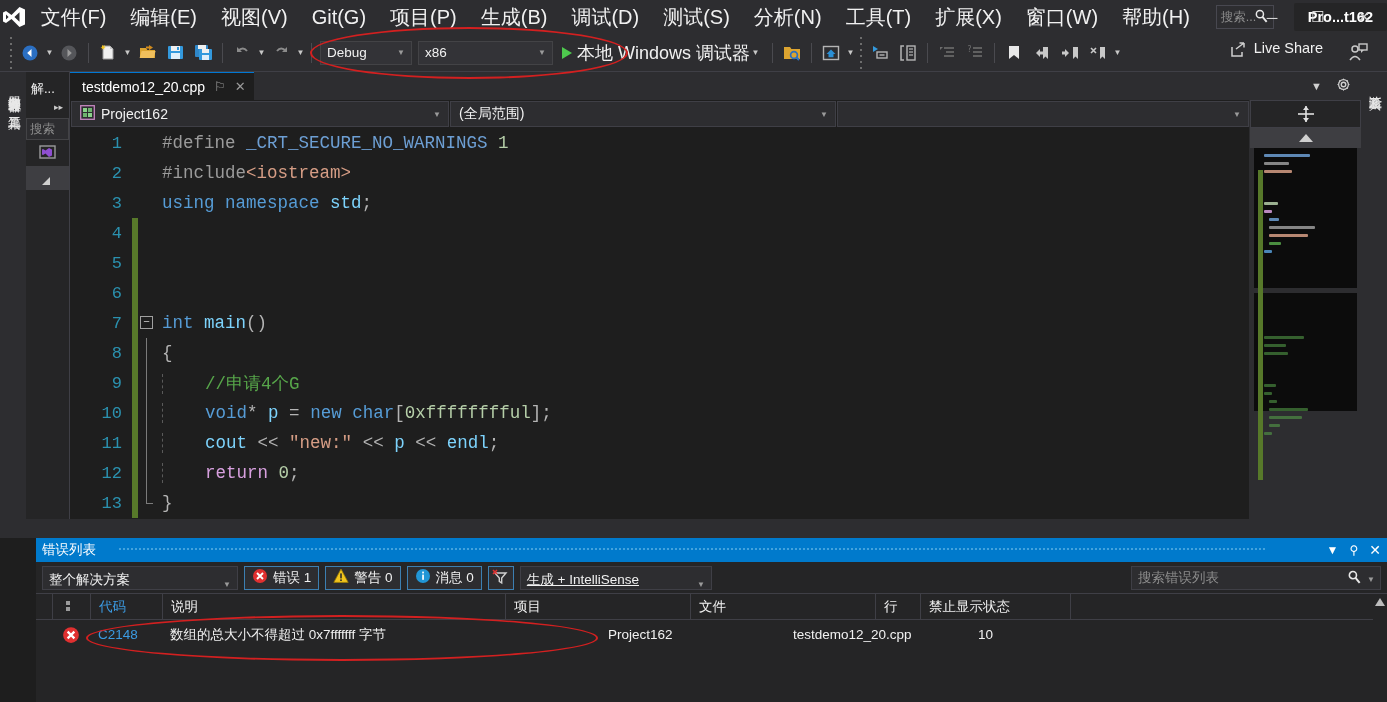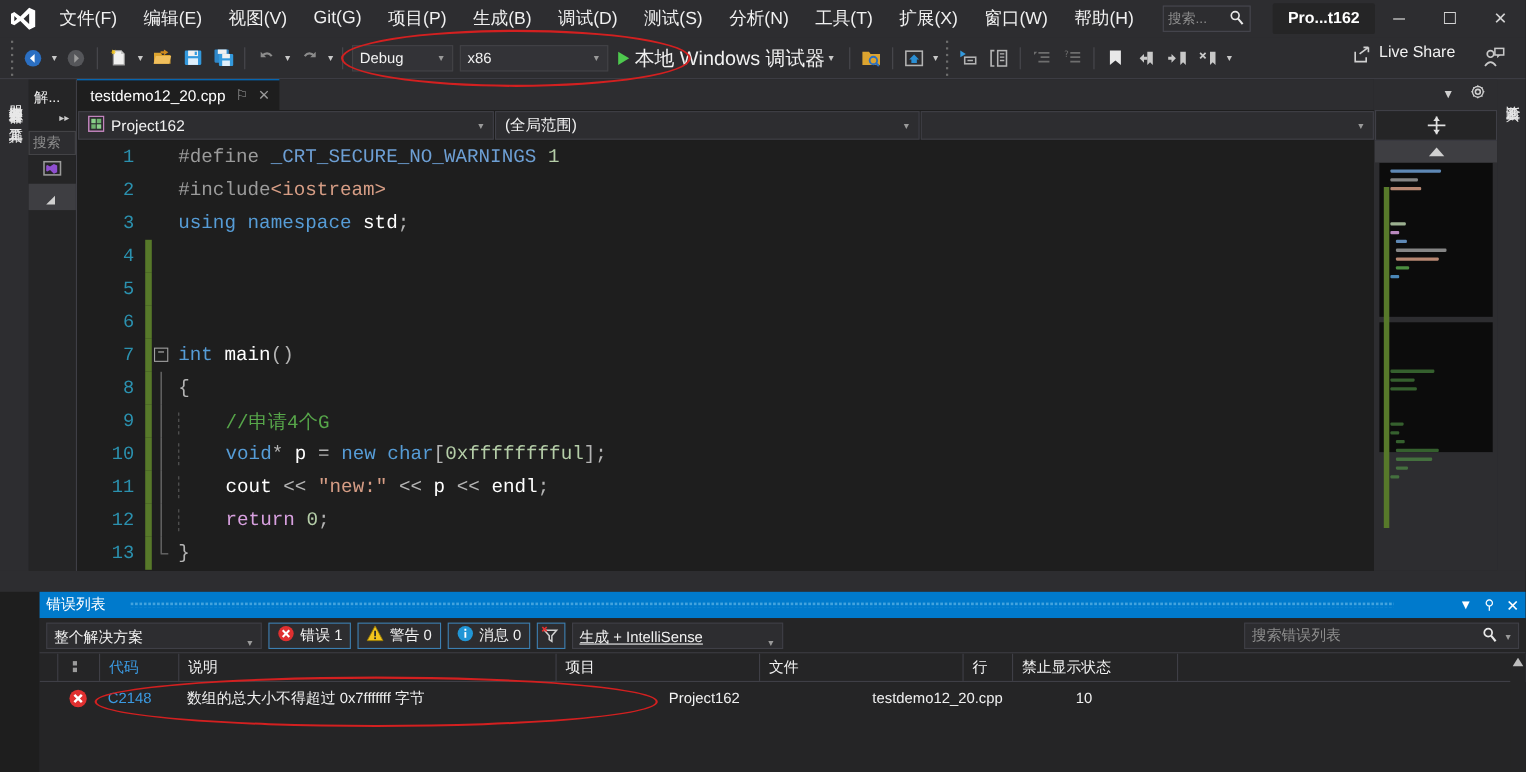--- a/index.html
+++ b/index.html
@@ -14,21 +14,21 @@
   #app { position: relative; width: 1387px; height: 702px; background:#2d2d30; }
 
   
   .menubar {
     height: 34px; background:#2d2d30; display:flex; align-items:center;
     position:relative;
   }
   .vs-logo { width:42px; display:flex; align-items:center; justify-content:center; }
   .vs-logo svg { display:block; }
   .menu-item {
-    font-size:16px; color:#f1f1f1; padding:4px 9px; margin:0 3px;
+    font-size:20px; color:#f1f1f1; padding:4px 9px; margin:0 3px;
     white-space:nowrap; cursor:default;
   }
   .menu-search {
     margin-left:14px; width:80px; height:24px; background:#2d2d30;
     border:1px solid #484850; display:flex; align-items:center;
     font-size:12.5px; color:#8d8d8d; padding:0 4px; position:relative;
   }
   .menu-search .mag { position:absolute; right:4px; top:2px; }
   .proj-badge {
     margin-left:20px; background:#252526; color:#ffffff; font-weight:bold;
@@ -111,21 +111,21 @@
   .chg { width:6px; align-self:stretch; }
   .chg.on { background:#57792a; }
   .gutter2 { width:18px; align-self:stretch; position:relative; }
   .codetext { padding-left:6px; }
   
   .t-pp   { color:#9b9b9b; }
   .t-mac  { color:#6d9fd4; }
   .t-num  { color:#b5cea8; }
   .t-str2 { color:#d69d85; }
   .t-kw   { color:#569cd6; }
-  .t-id   { color:#ffffff; }
+  .t-id   { color:#7dd3fc; }
   .t-cmt  { color:#57a64a; }
   .t-ctl  { color:#d8a0df; }
   .t-op   { color:#b4b4b4; }
 
   .fold { position:absolute; left:2px; width:13px; height:13px; border:1px solid #a0a0a0;
           color:#d0d0d0; font-size:11px; line-height:11px; text-align:center; background:#1e1e1e; }
   .vline { position:absolute; left:8px; width:1px; background:#7b7b7b; }
 
   
   .rightpane { width:112px; background:#1e1e1e; border-left:1px solid #2d2d30;

